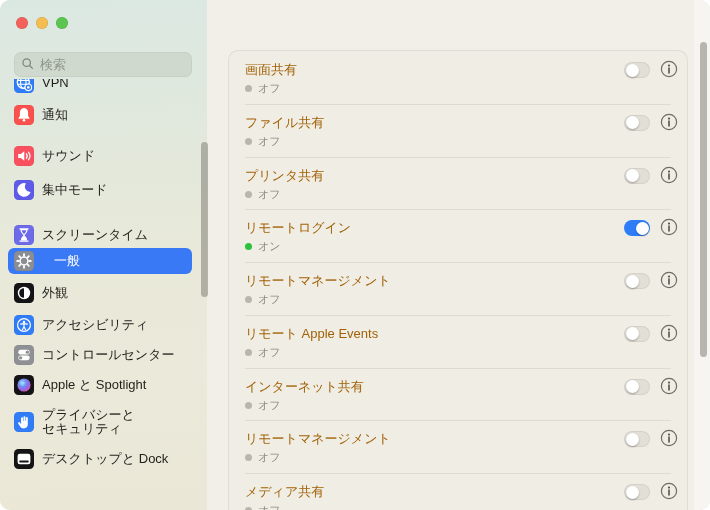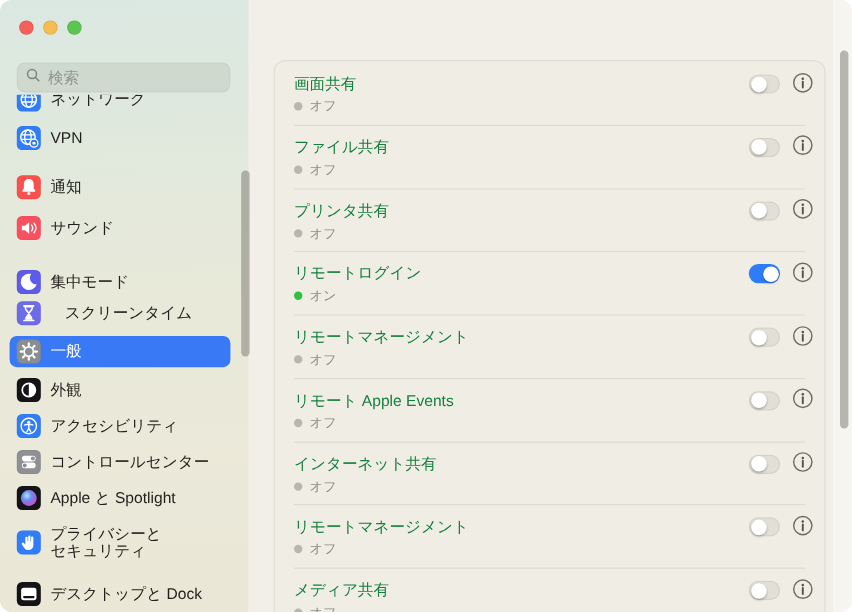--- a/index.html
+++ b/index.html
@@ -54,21 +54,21 @@
   .content-header{position:absolute;left:12px;top:0;width:100%;height:44px;display:flex;align-items:center;margin-top:48px;}
   .back-btn{margin-left:20px;width:22px;height:22px;display:flex;align-items:center;justify-content:center;
     border-radius:5px;cursor:default;}
   .page-title{margin-left:4px;font-size:15px;font-weight:700;color:#1f1e1a;}
 
   .card{position:absolute;left:10px;top:50px;width:460px;height:475px;background:#f0ede5;
     border:1px solid rgba(70,64,48,.09);border-radius:10px;box-sizing:border-box;overflow:hidden;}
   .row{position:relative;height:52.75px;padding:11px 100px 0 16px;box-sizing:border-box;}
   .row + .row::before{content:"";position:absolute;left:16px;right:16px;top:0;height:1px;
     background:rgba(70,64,48,.1);}
-  .row-title{font-size:13px;color:#15803d;line-height:15px;}
+  .row-title{font-size:13px;color:#a16207;line-height:15px;}
   .row-status{display:flex;align-items:center;gap:6px;margin-top:4px;}
   .dot{width:7px;height:7px;border-radius:50%;background:#b9b6ae;}
   .dot.on{background:#2ec13e;}
   .status-text{font-size:11px;color:#8f8c84;}
 
   .toggle{position:absolute;right:37px;top:11px;width:26px;height:16px;border-radius:9px;
     background:#e2dfd6;box-shadow:inset 0 0 0 1px rgba(0,0,0,.06);cursor:default;}
   .toggle .knob{position:absolute;top:1.5px;left:1.5px;width:13px;height:13px;border-radius:50%;
     background:#fff;box-shadow:0 1px 2px rgba(0,0,0,.3);}
   .toggle.on{background:#2e7cf8;box-shadow:none;}
@@ -97,30 +97,20 @@
         <svg width="13" height="13" viewBox="0 0 16 16">
             <circle cx="7" cy="7" r="4.6" fill="none" stroke="#7e837c" stroke-width="1.5"></circle>
             <path d="M10.5 10.5 L14 14" stroke="#7e837c" stroke-width="1.5" stroke-linecap="round"></path>
           </svg>
       </span>
       <input placeholder="検索" style="">
     </div>
 
     <div class="nav-clip">
       <div class="nav-list">
-          <div class="side-item">
-    <span class="side-icon" style="background: rgb(49, 125, 247);">
-              <svg viewBox="0 0 20 20" width="20" height="20">
-                <circle cx="10" cy="10" r="6.3" fill="none" stroke="#fff" stroke-width="1.3"></circle>
-                <ellipse cx="10" cy="10" rx="2.9" ry="6.3" fill="none" stroke="#fff" stroke-width="1.1"></ellipse>
-                <path d="M3.9 8H16.1M3.9 12H16.1" stroke="#fff" stroke-width="1.1" fill="none"></path>
-              </svg>
-            </span>
-    <span class="side-label">ネットワーク</span>
-  </div>
           <div class="side-item">
     <span class="side-icon" style="background: rgb(49, 125, 247);">
               <svg viewBox="0 0 20 20" width="20" height="20">
                 <circle cx="9.3" cy="9.3" r="6" fill="none" stroke="#fff" stroke-width="1.3"></circle>
                 <ellipse cx="9.3" cy="9.3" rx="2.7" ry="6" fill="none" stroke="#fff" stroke-width="1.1"></ellipse>
                 <path d="M3.5 7.4H15.1M3.5 11.2H15.1" stroke="#fff" stroke-width="1.1" fill="none"></path>
                 <circle cx="14.3" cy="14.3" r="3.3" fill="#317df7" stroke="#fff" stroke-width="1.1"></circle>
                 <rect x="13" y="13.3" width="2.6" height="2.1" rx="0.6" fill="#fff"></rect>
               </svg>
             </span>

